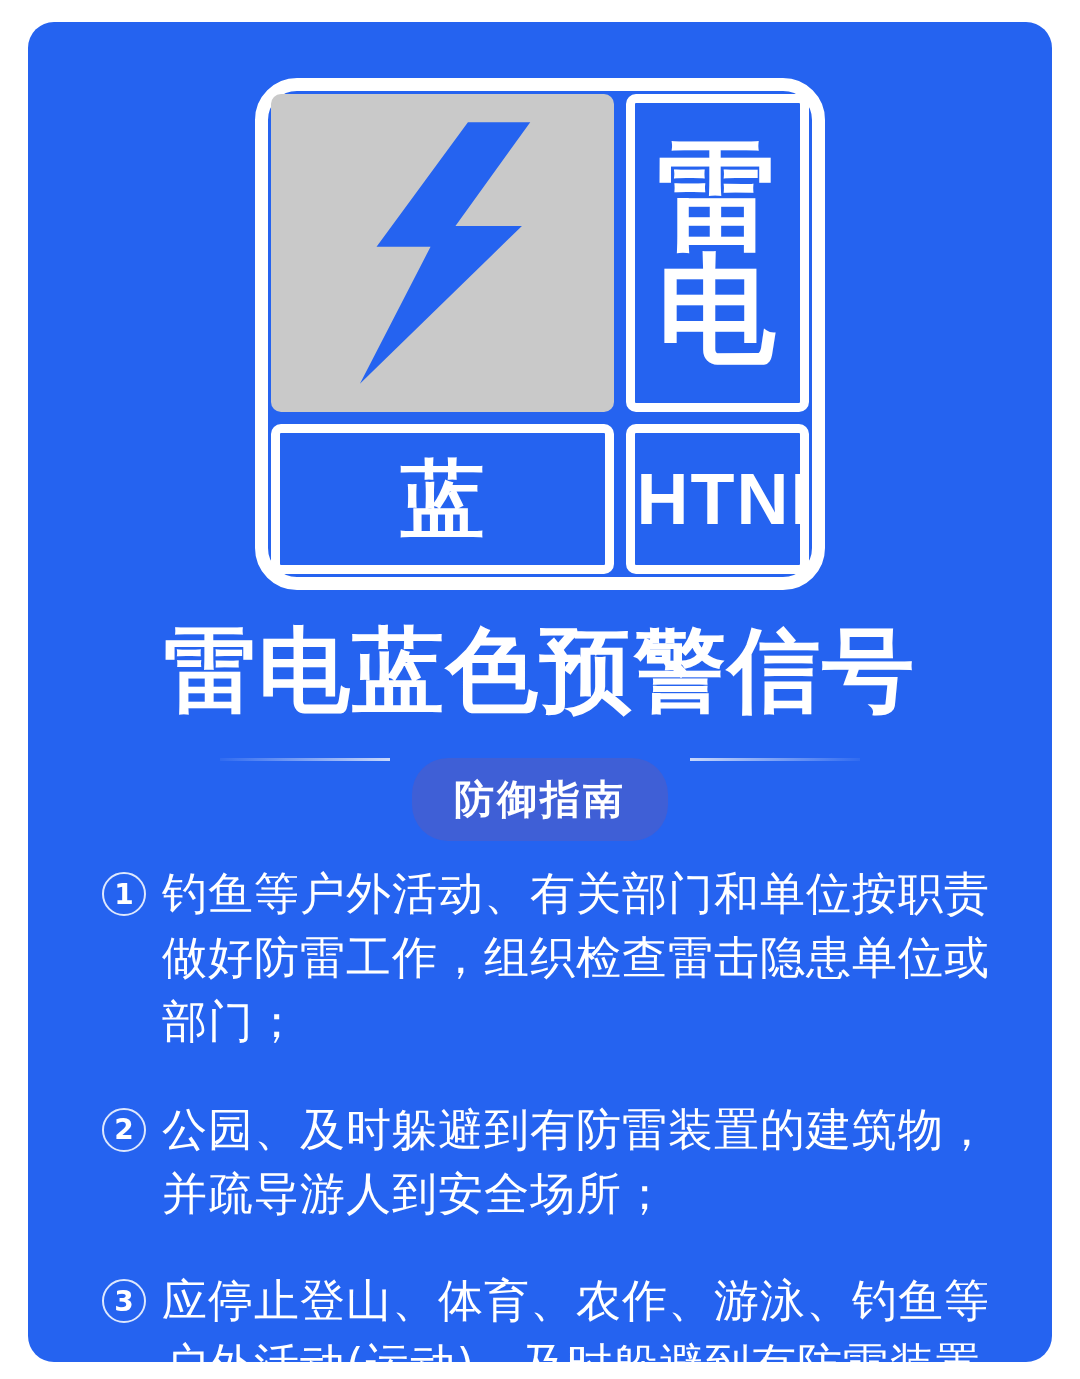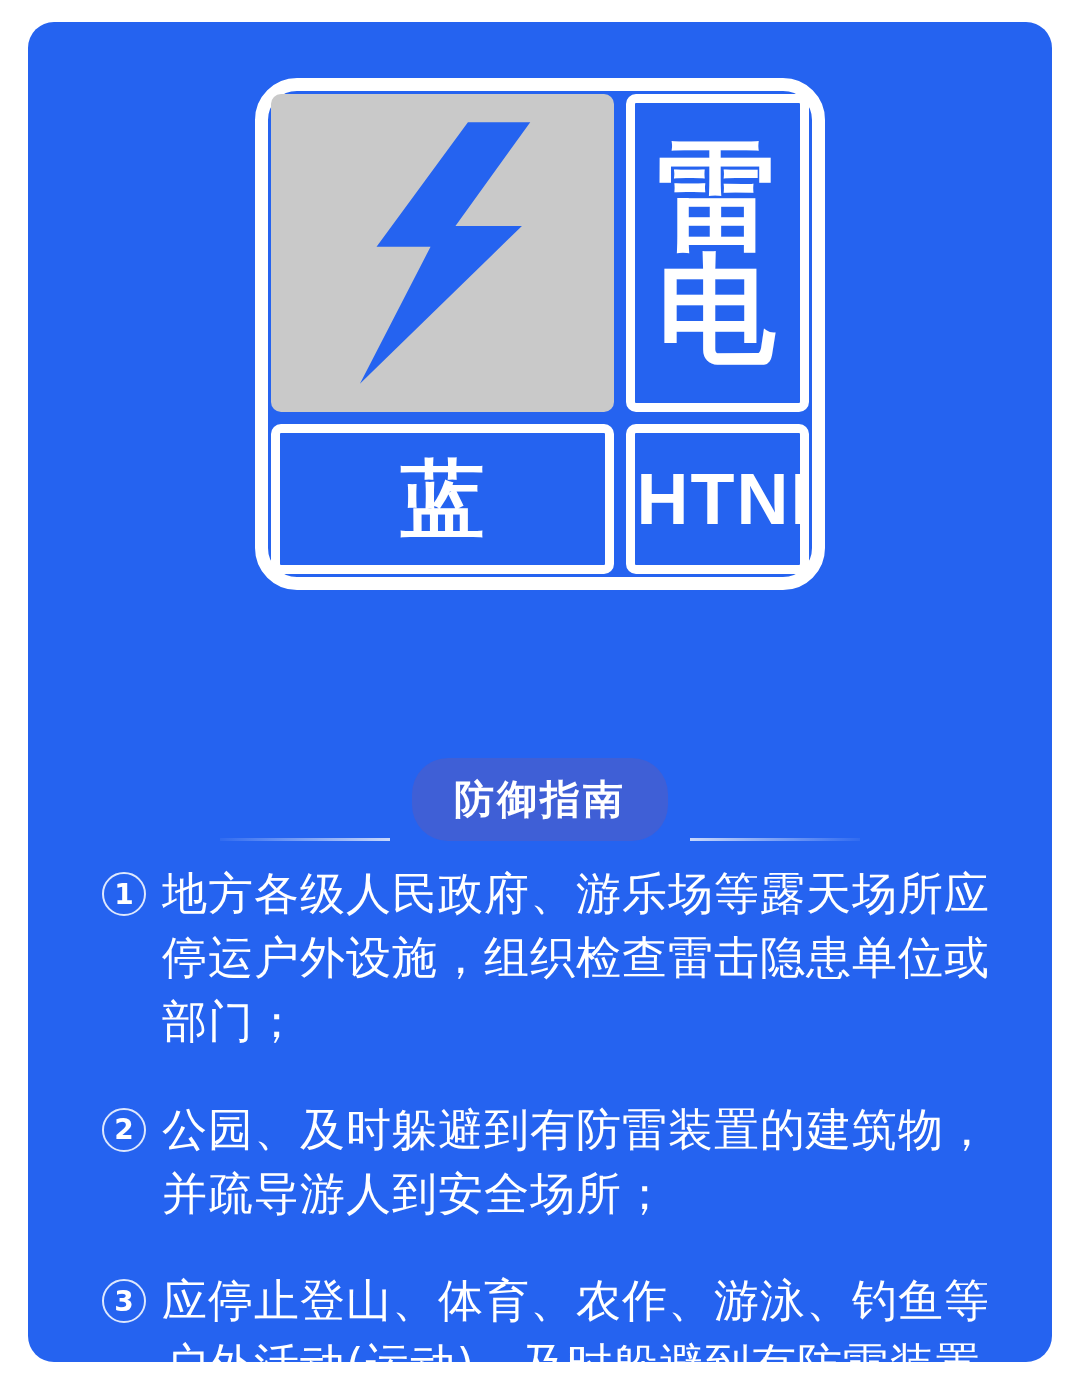--- a/index.html
+++ b/index.html
@@ -109,21 +109,21 @@
     white-space: nowrap;
   }
 
   
   .sub-row {
     position: absolute;
     top: 736px;
     left: 0;
     width: 100%;
     display: flex;
-    align-items: flex-end;
+    align-items: flex-start;
     justify-content: center;
     gap: 22px;
   }
   .sub-line {
     width: 170px;
     height: 3px;
     background: linear-gradient(90deg, rgba(255,255,255,0.05), rgba(255,255,255,0.75));
   }
   .sub-line.right {
     background: linear-gradient(270deg, rgba(255,255,255,0.05), rgba(255,255,255,0.75));
@@ -197,31 +197,32 @@
         <span>雷</span>
         <span>电</span>
       </div>
 
       <div class="cell cell-lan">蓝</div>
 
       <div class="cell cell-en">LIGHTNING</div>
     </div>
   </div>
 
+  <div class="title">雷电蓝色预警信号</div>
 
   <div class="sub-row">
     <div class="sub-line"></div>
     <div class="pill">防御指南</div>
     <div class="sub-line right"></div>
   </div>
 
   <div class="list">
     <div class="item">
       <div class="num">1</div>
-      <div class="text">地方各级人民政府、游乐场等露天场所应停运户外设施，组织检查雷击隐患单位或部门；</div>
+      <div class="text">钓鱼等户外活动、有关部门和单位按职责做好防雷工作，组织检查雷击隐患单位或部门；</div>
     </div>
     <div class="item">
       <div class="num">2</div>
       <div class="text">公园、及时躲避到有防雷装置的建筑物，并疏导游人到安全场所；</div>
     </div>
     <div class="item">
       <div class="num">3</div>
       <div class="text">应停止登山、体育、农作、游泳、钓鱼等户外活动(运动)，及时躲避到有防雷装置的建筑物。</div>
     </div>
   </div>

